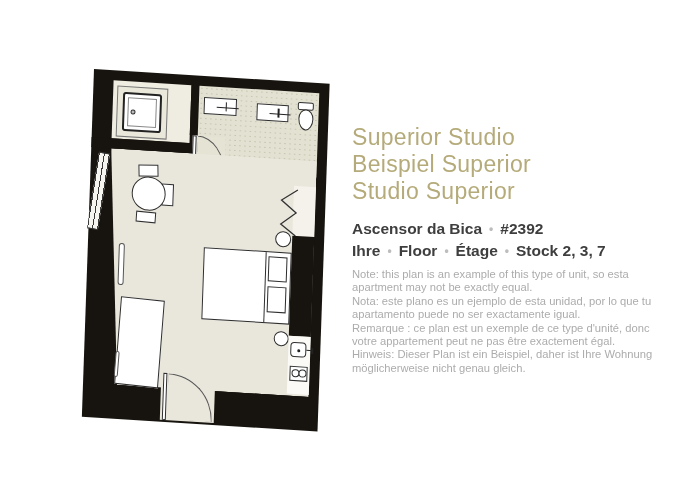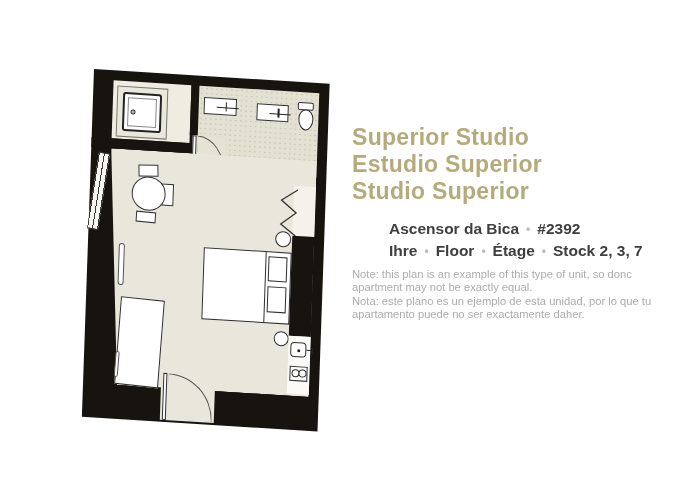--- a/index.html
+++ b/index.html
@@ -15,22 +15,22 @@
      background-image:radial-gradient(#c7c5b2 0.7px, rgba(0,0,0,0) 0.9px);
      background-size:5px 5px;}
   .wall{background:#17140f;}
   .furn{background:#ffffff;border:1px solid #2e2e2e;box-sizing:border-box;}
   .arc{box-sizing:border-box;border-top:1.3px solid #555;border-right:1.3px solid #555;
        border-top-right-radius:100% 100%;}
   .circle{border-radius:50%;}
 
   
   #panel{left:352px;top:124px;width:320px;}
-  .title-line{font-size:23px;font-weight:bold;line-height:27px;color:#b5ab7a;letter-spacing:0.3px;}
-  .prop-line{font-size:15.5px;font-weight:bold;line-height:21px;color:#3e3e3e;margin-left:37px;}
+  .title-line{font-size:23px;font-weight:normal;line-height:27px;color:#b5ab7a;letter-spacing:0.3px;}
+  .prop-line{font-size:15.5px;font-weight:bold;line-height:21px;color:#3e3e3e;}
   .dot-sep{color:#bdbdbd;font-size:12px;vertical-align:1px;margin:0 7px;}
   #notes{margin-top:6px;}
   #notes p{margin:0;font-size:11.2px;line-height:13.4px;color:#acacac;}
   #titles{margin-bottom:13px;}
 </style>
 </head>
 <body>
 
 <div id="plan" class="abs">
 
@@ -112,29 +112,31 @@
   </div>
 
   <div class="abs floor" style="left:78px;top:308px;width:54px;height:38px;"></div>
   <div class="abs furn" style="left:80px;top:299px;width:4px;height:47px;"></div>
   <div class="abs arc" style="left:85px;top:299px;width:45px;height:46px;"></div>
 </div>
 
 <div id="panel" class="abs">
   <div id="titles">
     <div class="title-line">Superior Studio</div>
-    <div class="title-line">Estudio Superior</div>
+    <div class="title-line">Beispiel Superior</div>
     <div class="title-line">Studio Superior</div>
   </div>
 
   <div class="prop-line">
     <span>Ascensor da Bica</span><span class="dot-sep">•</span><span>#2392</span>
   </div>
 
   <div class="prop-line">
     <span>Ihre</span><span class="dot-sep">•</span><span>Floor</span><span class="dot-sep">•</span><span>Étage</span><span class="dot-sep">•</span><span>Stock 2, 3, 7</span>
   </div>
 
   <div id="notes">
-    <p>Note: this plan is an example of this type of unit, so donc apartment may not be exactly equal.</p>
-    <p>Nota: este plano es un ejemplo de esta unidad, por lo que tu apartamento puede no ser exactamente daher.</p>
+    <p>Note: this plan is an example of this type of unit, so esta apartment may not be exactly equal.</p>
+    <p>Nota: este plano es un ejemplo de esta unidad, por lo que tu apartamento puede no ser exactamente igual.</p>
+    <p>Remarque : ce plan est un exemple de ce type d'unité, donc votre appartement peut ne pas être exactement égal.</p>
+    <p>Hinweis: Dieser Plan ist ein Beispiel, daher ist Ihre Wohnung möglicherweise nicht genau gleich.</p>
   </div>
 </div>
 
 </body></html>

